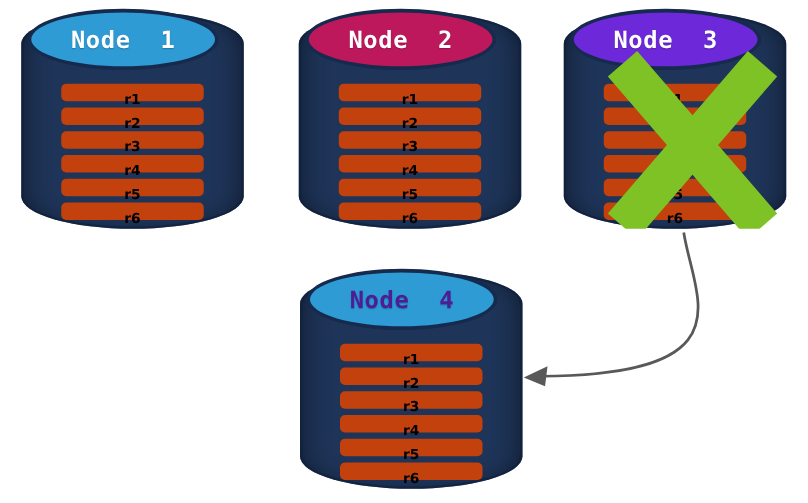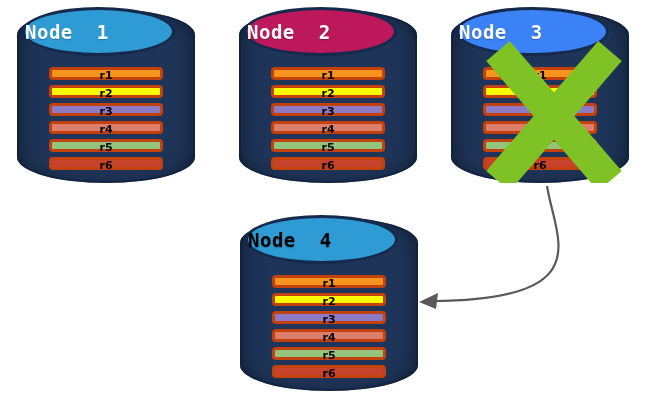--- a/index.html
+++ b/index.html
@@ -31,42 +31,42 @@
       inset 14px 0 20px -10px rgba(0,0,0,.40),
       inset -14px 0 20px -10px rgba(0,0,0,.40);
   }
   .cyl-top{
     position:absolute;
     left:5px;right:20px;top:0;
     height:49px;
     border-radius:50%;
     border:3px solid transparent;
     box-sizing:border-box;
-    display:flex;align-items:center;justify-content:flex-start;
+    display:flex;align-items:center;justify-content:center;
     z-index:2;
   }
   .node-title{
     font-family:"DejaVu Sans Mono", monospace;
     font-size:19px;
     font-weight:bold;
     letter-spacing:0.5px;
     white-space:pre;
     text-shadow:0 1px 1px rgba(0,0,0,.25);
   }
   .rows{
     position:absolute;
     left:32px;right:32px;top:60px;
     z-index:2;
   }
   .row{
     height:13px;
     line-height:11px;
     margin-bottom:5px;
     border-radius:4px;
-    border:3px solid #c2410c;
+    border:7px solid #c2410c;
     box-sizing:border-box;
     text-align:center;
     font-size:11px;
     font-weight:bold;
   }
   .x-svg{
     position:absolute;
     left:0;top:0;width:178px;height:176px;
     z-index:3;
   }
@@ -111,41 +111,41 @@
       <div class="row" style="background-color: rgb(253, 253, 0);">r2</div>
       <div class="row" style="background-color: rgb(140, 123, 196);">r3</div>
       <div class="row" style="background-color: rgb(221, 126, 107);">r4</div>
       <div class="row" style="background-color: rgb(147, 196, 125);">r5</div>
       <div class="row" style="background-color: rgb(199, 67, 43);">r6</div>
     </div>
   </div>
 
   <div class="node n3">
     <div class="cyl-body" style="background-color: rgb(30, 52, 88);"></div>
-    <div class="cyl-top" style="background-color: #3b82f6; border-color: rgb(21, 42, 77);">
+    <div class="cyl-top" style="background-color: #6d28d9; border-color: rgb(21, 42, 77);">
       <div class="node-title" style="color: rgb(255, 255, 255);">Node  3</div>
     </div>
     <div class="rows" style="color: rgb(0, 0, 0);">
       <div class="row" style="background-color: rgb(246, 148, 30);">r1</div>
       <div class="row" style="background-color: rgb(253, 253, 0);">r2</div>
       <div class="row" style="background-color: rgb(140, 123, 196);">r3</div>
       <div class="row" style="background-color: rgb(221, 126, 107);">r4</div>
       <div class="row" style="background-color: rgb(147, 196, 125);">r5</div>
       <div class="row" style="background-color: rgb(199, 67, 43);">r6</div>
     </div>
     <svg class="x-svg" viewBox="0 0 178 176">
       <line x1="47" y1="44" x2="159" y2="174" stroke-width="31" stroke="#7ec226"></line>
       <line x1="159" y1="44" x2="47" y2="174" stroke-width="31" stroke="#7ec226"></line>
     </svg>
   </div>
 
   <div class="node n4">
     <div class="cyl-body" style="background-color: rgb(30, 52, 88);"></div>
     <div class="cyl-top" style="background-color: rgb(46, 155, 213); border-color: rgb(21, 42, 77);">
-      <div class="node-title" style="color: #000000;">Node  4</div>
+      <div class="node-title" style="color: #4c1d95;">Node  4</div>
     </div>
     <div class="rows" style="color: rgb(0, 0, 0);">
       <div class="row" style="background-color: rgb(246, 148, 30);">r1</div>
       <div class="row" style="background-color: rgb(253, 253, 0);">r2</div>
       <div class="row" style="background-color: rgb(140, 123, 196);">r3</div>
       <div class="row" style="background-color: rgb(221, 126, 107);">r4</div>
       <div class="row" style="background-color: rgb(147, 196, 125);">r5</div>
       <div class="row" style="background-color: rgb(199, 67, 43);">r6</div>
     </div>
   </div>

